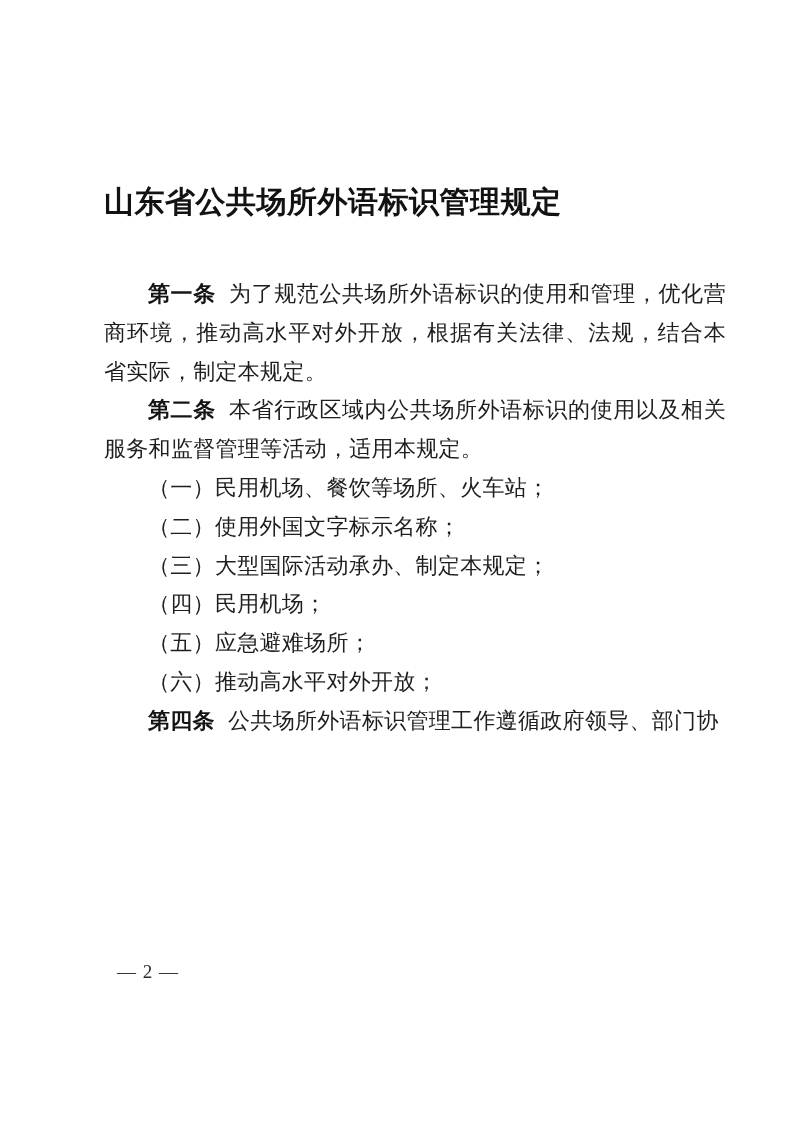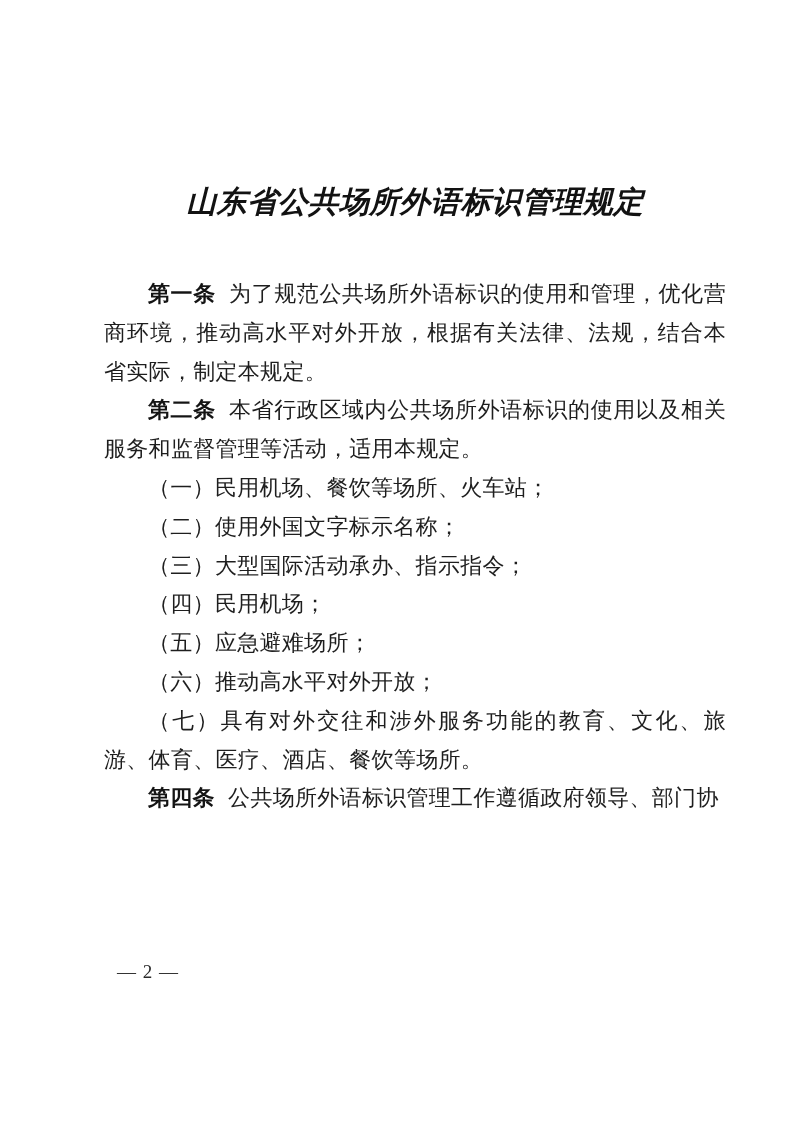--- a/index.html
+++ b/index.html
@@ -21,23 +21,22 @@
     top: 183px;
     width: 622px;
   }
   .doc-title {
     margin: 0 0 54px 0;
     font-family: "Liberation Serif", serif;
     font-weight: 700;
     font-size: 30px;
     line-height: 38px;
     letter-spacing: 0.5px;
-    text-align: center;
+    text-align: left;
     color: #121212;
-    font-style: italic;
   }
   .para {
     margin: 0;
     font-size: 22px;
     line-height: 38.8px;
     letter-spacing: 0.3px;
     text-align: justify;
     text-indent: 2em;
     color: #1e1e1e;
   }
@@ -67,27 +66,26 @@
   <p class="para"><b class="article-label">第一条</b><span>为了规范公共场所外语标识的使用和管理，优化营商环境，推动高水平对外开放，根据有关法律、法规，结合本省实际，制定本规定。</span></p>
 
   <p class="para"><b class="article-label">第二条</b><span>本省行政区域内公共场所外语标识的使用以及相关服务和监督管理等活动，适用本规定。</span></p>
 
 
 
   <p class="para"><span>（一）民用机场、餐饮等场所、火车站；</span></p>
 
   <p class="para"><span>（二）使用外国文字标示名称；</span></p>
 
-  <p class="para"><span>（三）大型国际活动承办、指示指令；</span></p>
+  <p class="para"><span>（三）大型国际活动承办、制定本规定；</span></p>
 
   <p class="para"><span>（四）民用机场；</span></p>
 
   <p class="para"><span>（五）应急避难场所；</span></p>
 
   <p class="para"><span>（六）推动高水平对外开放；</span></p>
 
-  <p class="para"><span>（七）具有对外交往和涉外服务功能的教育、文化、旅游、体育、医疗、酒店、餐饮等场所。</span></p>
 
   <p class="para"><b class="article-label">第四条</b><span>公共场所外语标识管理工作遵循政府领导、部门协</span></p>
 </div>
   </div>
   <div class="page-footer">— 2 —</div>
 </div>
 
 </body></html>

